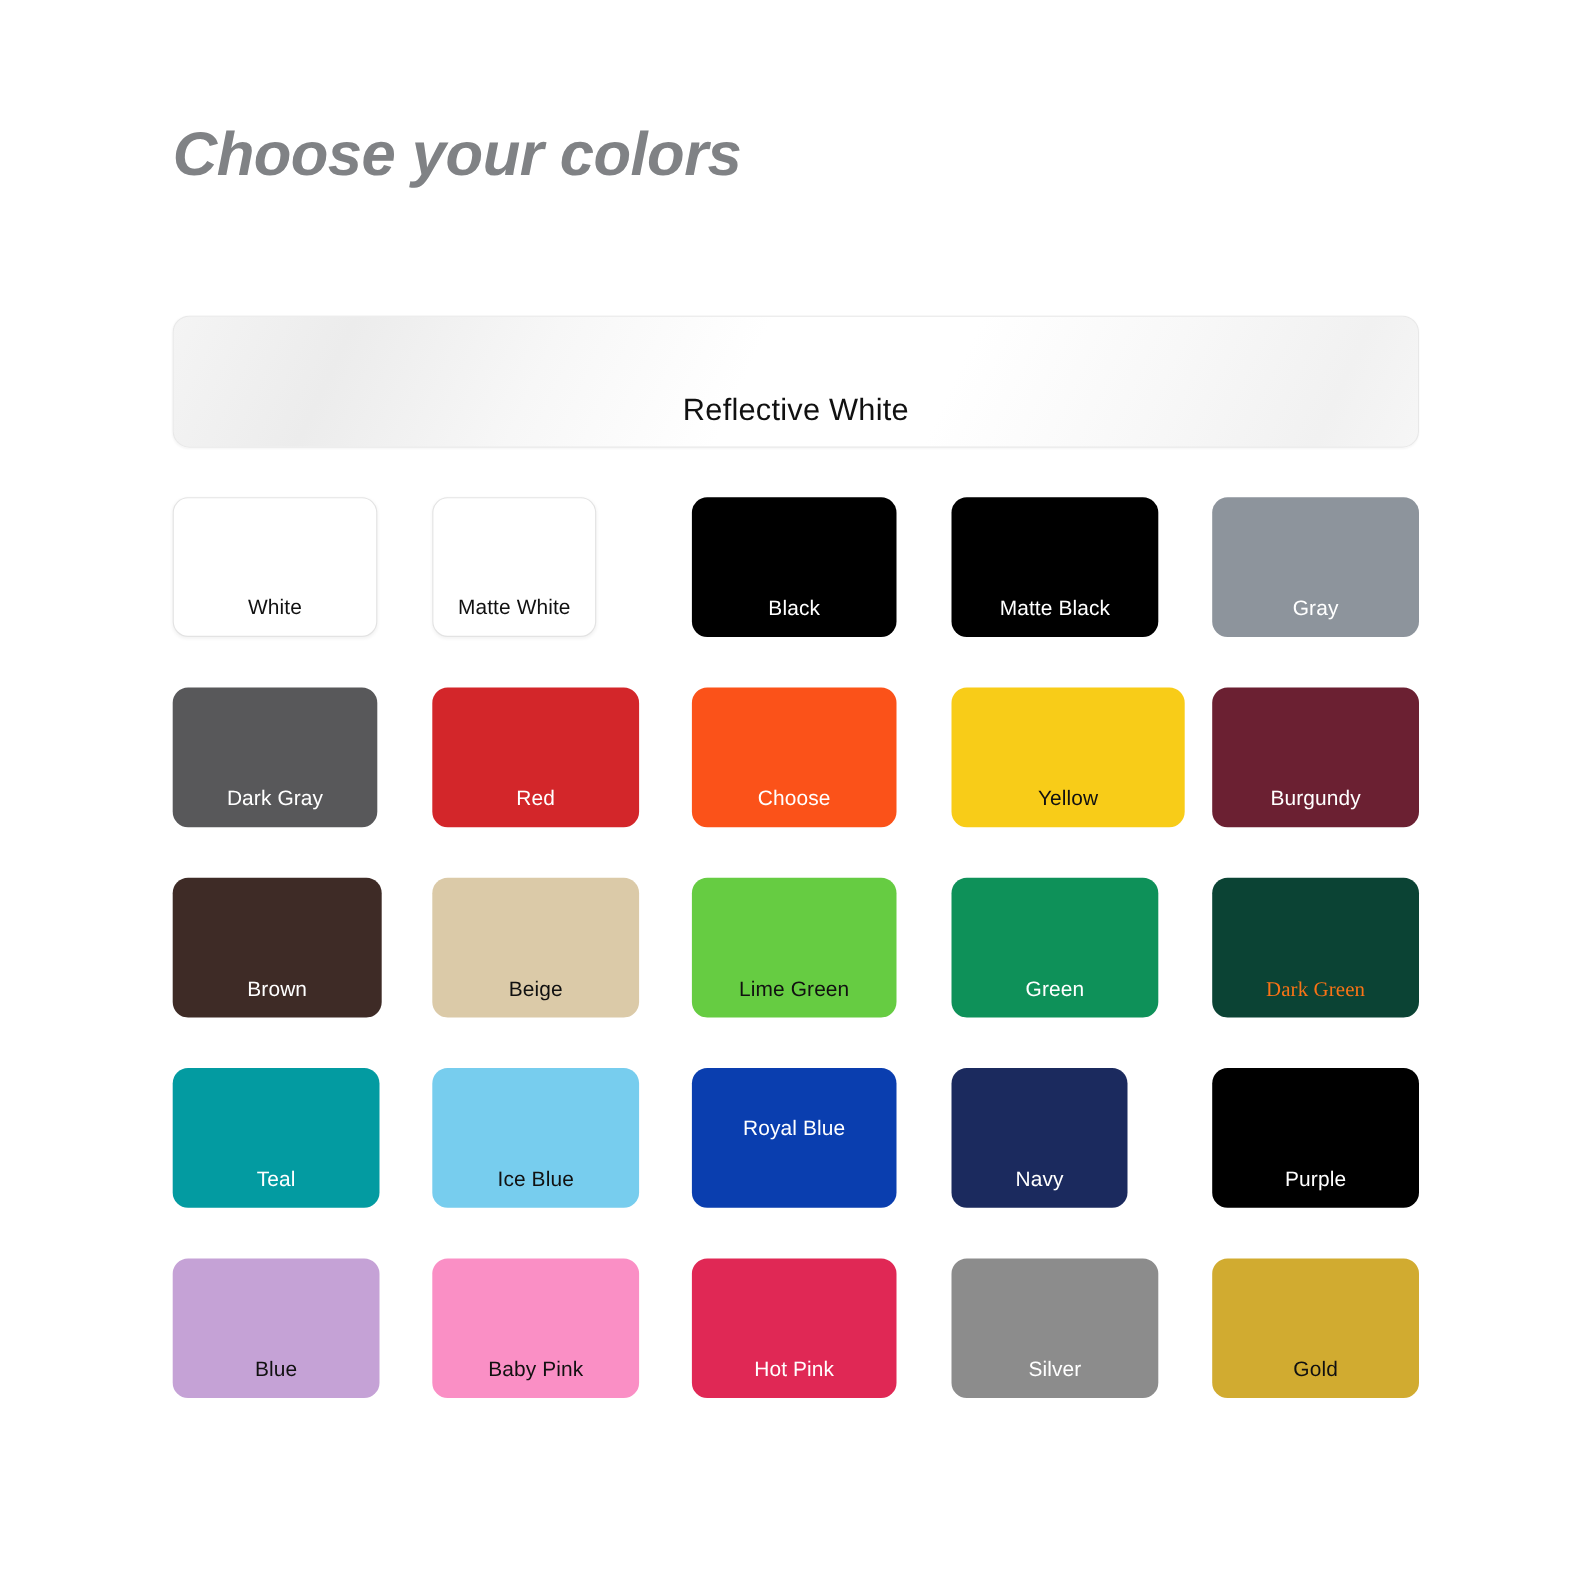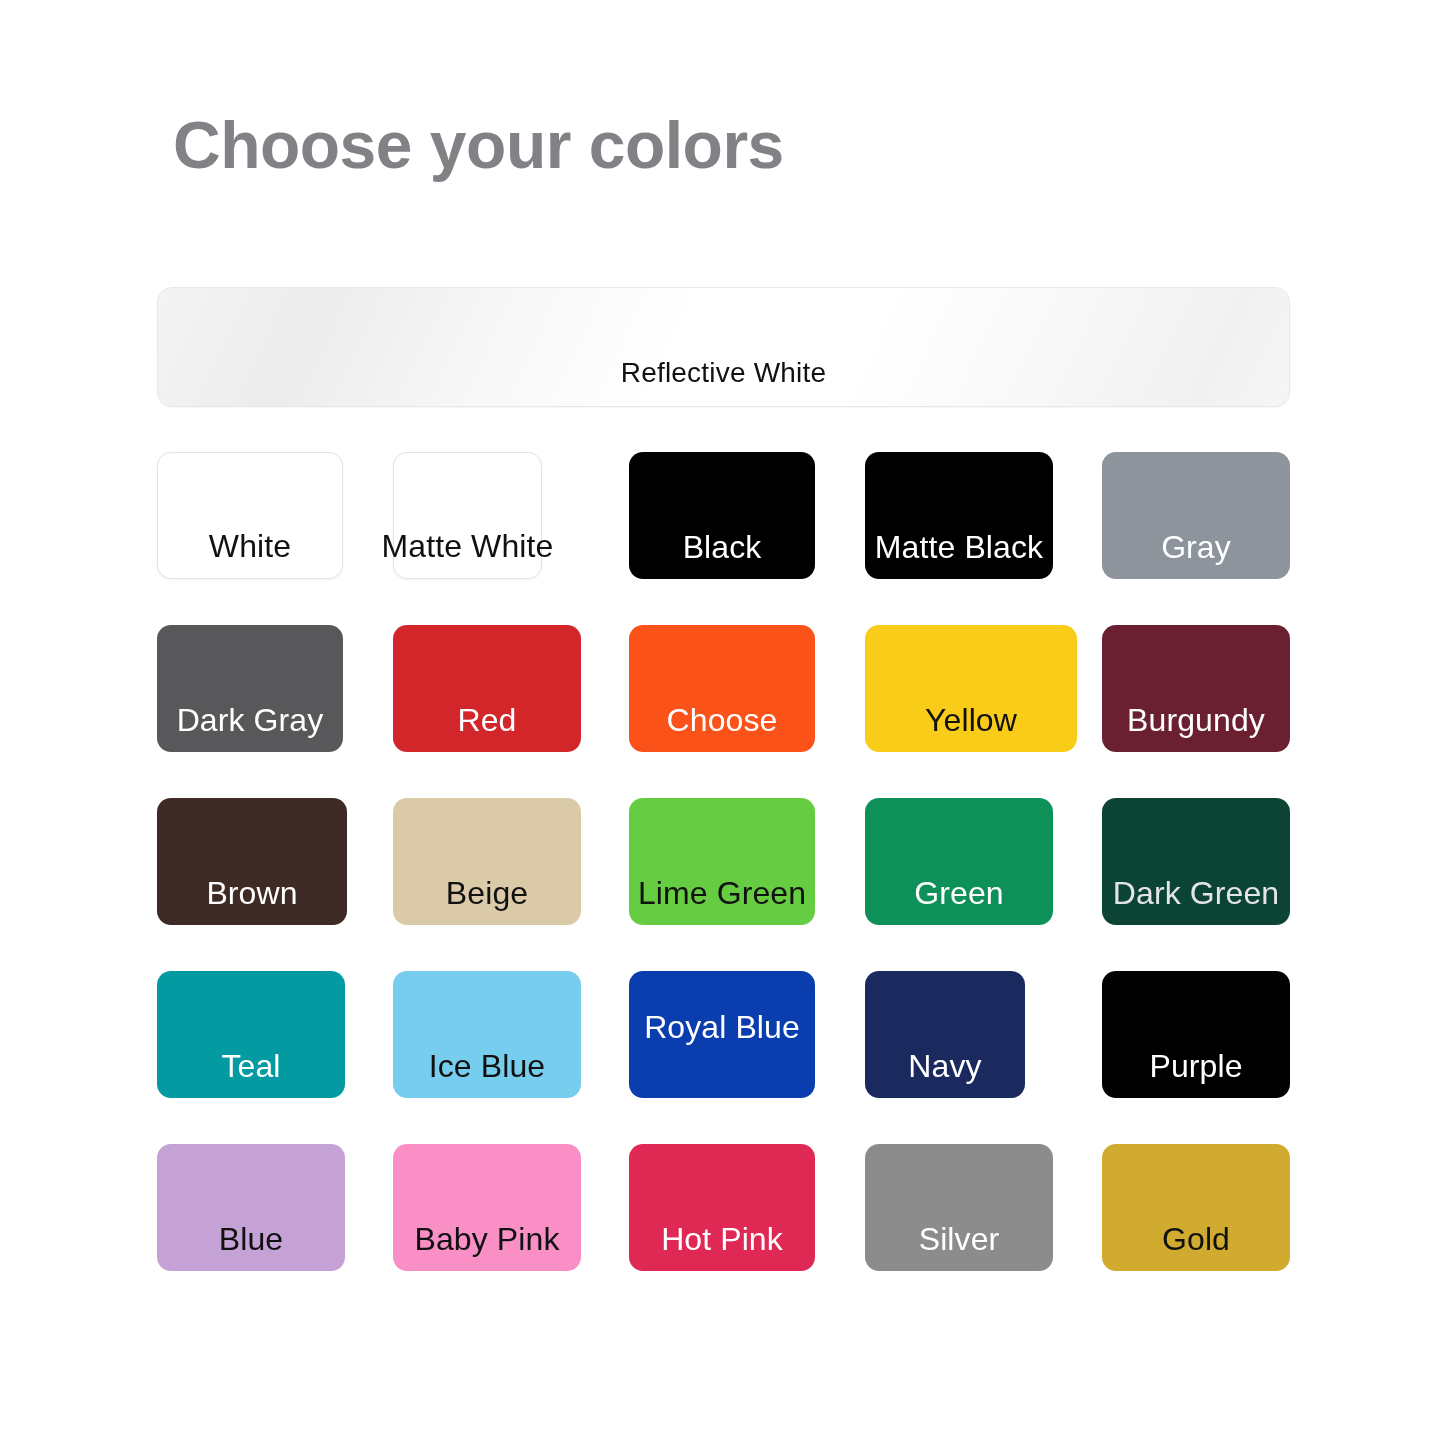--- a/index.html
+++ b/index.html
@@ -15,28 +15,29 @@
   .page {
     position: relative;
     width: 1445px;
     height: 1445px;
     background: #ffffff;
   }
 
   
   .page-title {
     position: absolute;
-    left: 173px;
+    left: 157px;
     top: 112px;
-    font-size: 66px;
+    font-size: 56px;
     font-weight: bold;
     letter-spacing: -0.5px;
     color: #808285;
     line-height: 1;
     white-space: nowrap;
+    font-style: italic;
   }
 
   
   .featured-swatch {
     position: absolute;
     left: 157px;
     top: 287px;
     width: 1133px;
     height: 120px;
     border-radius: 15px;
@@ -89,21 +90,21 @@
     padding: 0 22px 16px 22px;
     white-space: nowrap;
   }
 
   .swatch.outlined {
     border: 1px solid #e3e3e3;
     box-shadow: 0 1px 3px rgba(0,0,0,0.05);
   }
 
   .swatch-label {
-    font-size: 32px;
+    font-size: 19px;
     letter-spacing: 0.1px;
     line-height: 1;
   }
 </style>
 </head>
 <body style="background: rgb(255, 255, 255);">
 
 <div class="page">
 
   <h1 class="page-title" style="color: rgb(128, 130, 133);">Choose your colors</h1>
@@ -154,21 +155,21 @@
         <div class="swatch" style="left: 236px; width: 188px; background: rgb(219, 202, 168);">
           <span class="swatch-label" style="color: rgb(17, 17, 17);">Beige</span>
         </div>
         <div class="swatch" style="left: 472px; width: 186px; background: rgb(102, 204, 66);">
           <span class="swatch-label" style="color: rgb(17, 17, 17);">Lime Green</span>
         </div>
         <div class="swatch" style="left: 708px; width: 188px; background: rgb(14, 145, 89);">
           <span class="swatch-label" style="color: rgb(255, 255, 255);">Green</span>
         </div>
         <div class="swatch" style="left: 945px; width: 188px; background: rgb(11, 67, 52);">
-          <span class="swatch-label" style="color: #e5e5e5;">Dark Green</span>
+          <span class="swatch-label" style="color: #f97316; font-family: Liberation Serif, serif;">Dark Green</span>
         </div>
       </div>
       <div class="swatch-row">
         <div class="swatch" style="left: 0px; width: 188px; background: rgb(3, 155, 161);">
           <span class="swatch-label" style="color: rgb(255, 255, 255);">Teal</span>
         </div>
         <div class="swatch" style="left: 236px; width: 188px; background: rgb(119, 205, 238);">
           <span class="swatch-label" style="color: rgb(17, 17, 17);">Ice Blue</span>
         </div>
         <div class="swatch" style="left: 472px; width: 186px; background: rgb(10, 62, 175); align-items: center;">

